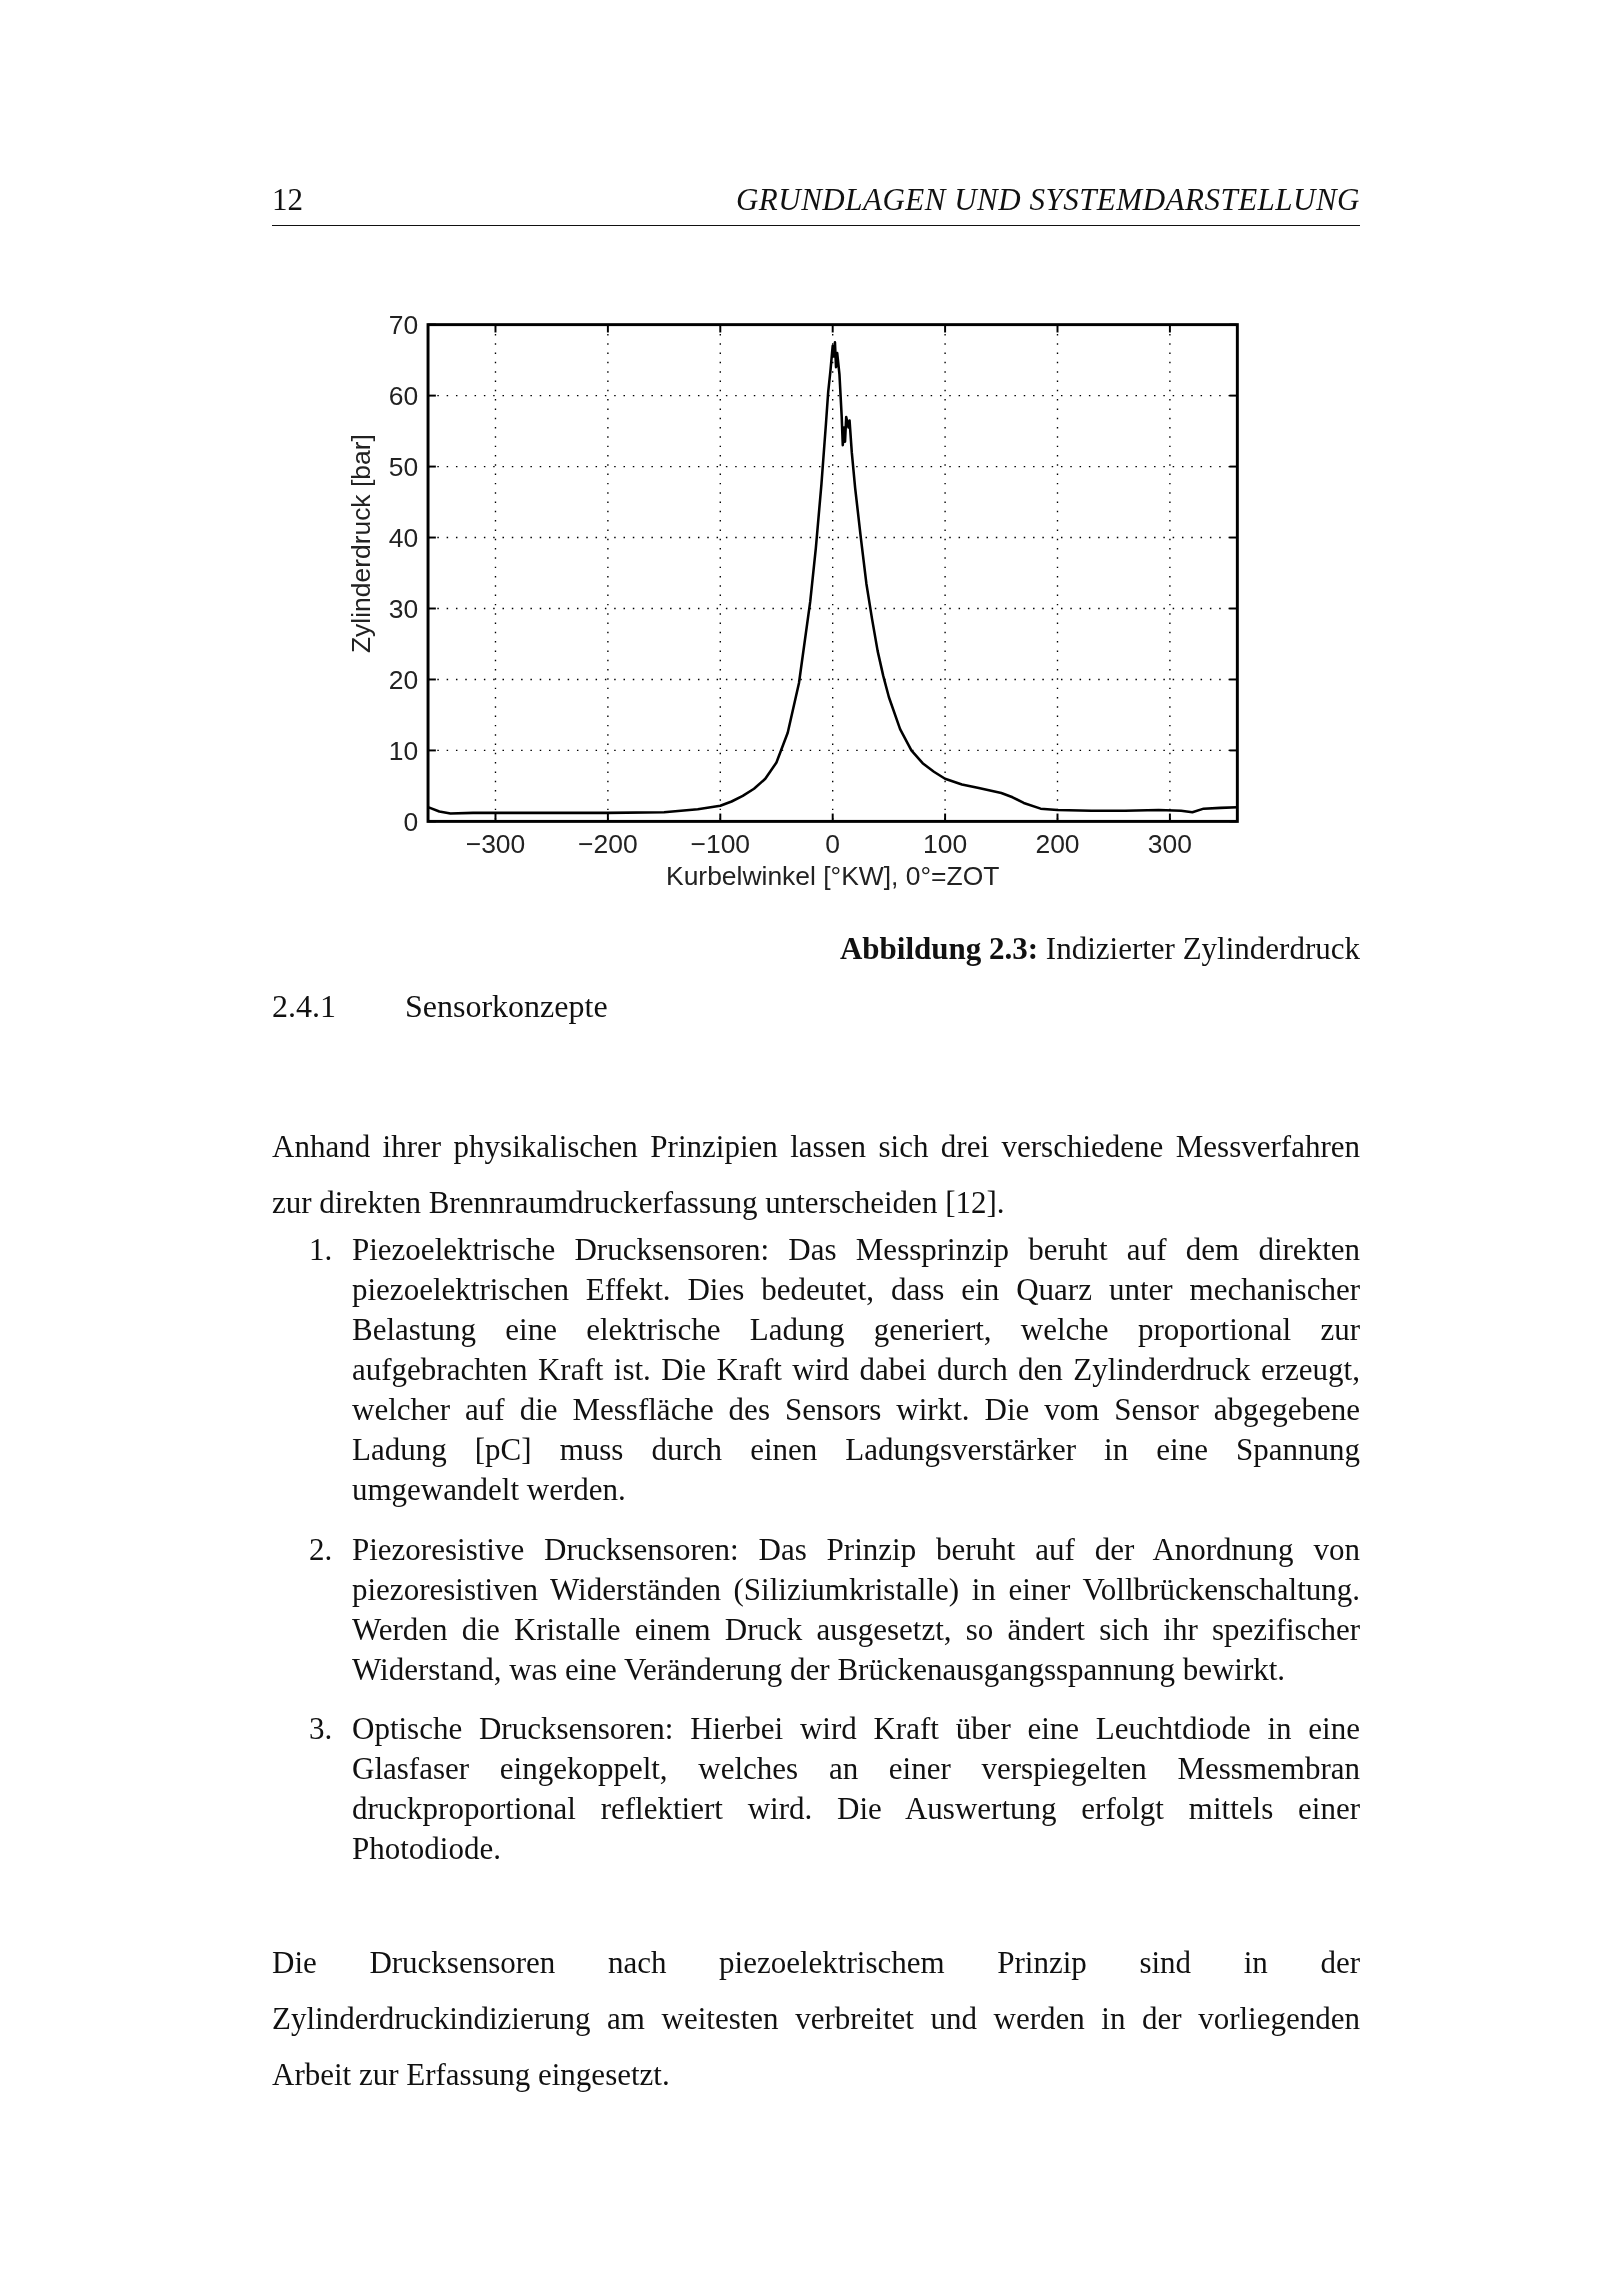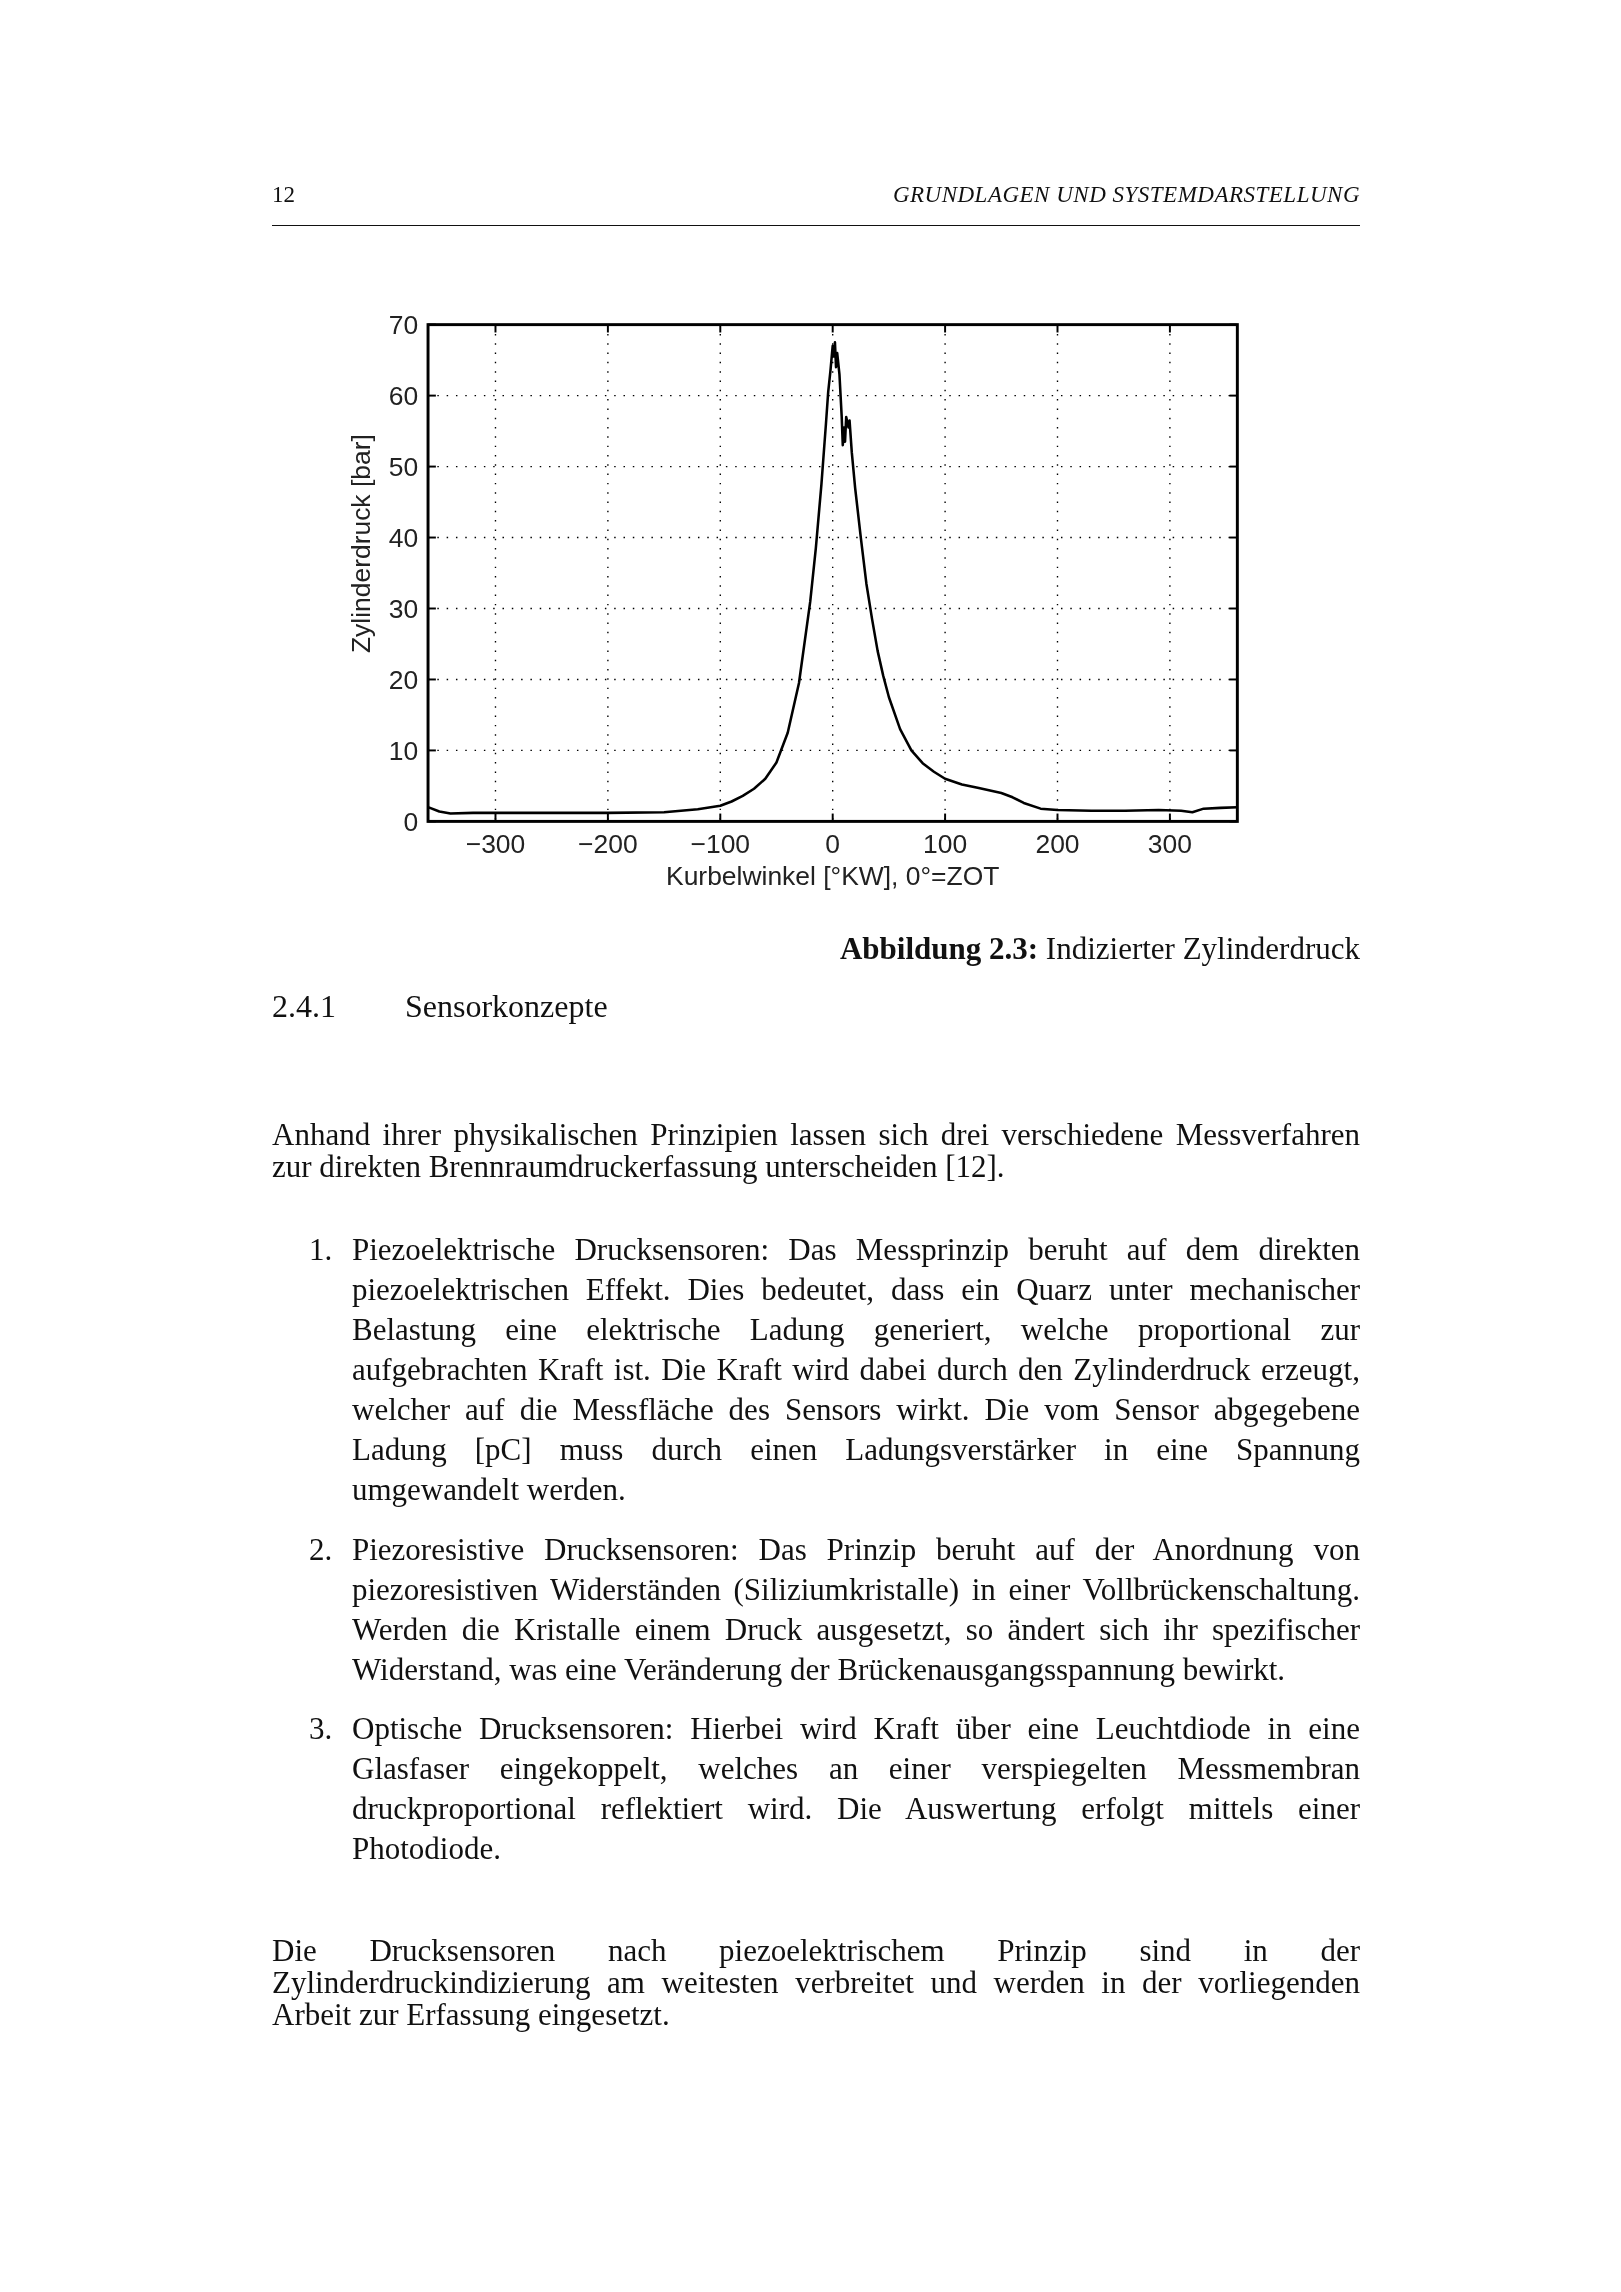--- a/index.html
+++ b/index.html
@@ -1,26 +1,26 @@
 <!DOCTYPE html>
 <html><head>
 <meta charset="utf-8">
 <style>
   html, body { margin: 0; padding: 0; background: #ffffff; }
   body { width: 1621px; height: 2293px; position: relative; font-family: "DejaVu Serif", "Liberation Serif", serif; color: #111; }
   .page { position: absolute; left: 0; top: 0; width: 1621px; height: 2293px; }
-  .runhead { position: absolute; left: 272px; top: 182px; width: 1088px; height: 43px; border-bottom: 1.6px solid #111; font-family: "Liberation Serif", serif; font-size: 23px; }
+  .runhead { position: absolute; left: 272px; top: 182px; width: 1088px; height: 43px; border-bottom: 1.6px solid #111; font-family: "Liberation Serif", serif; font-size: 31px; }
   .runhead .pno { position: absolute; left: 0; top: 0; }
   .runhead .title { position: absolute; right: 0; top: 0; letter-spacing: 0.5px; font-style: italic; }
   #chart { position: absolute; left: 333px; top: 304px; }
   .caption { position: absolute; left: 272px; top: 931px; width: 1088px; text-align: right; font-family: "Liberation Serif", serif; font-size: 31px; }
   .caption b { font-weight: bold; }
   .section { position: absolute; left: 272px; top: 988px; font-family: "Liberation Serif", serif; font-size: 32px; font-weight: normal; }
   .section .num { display: inline-block; width: 133px; }
-  .body { position: absolute; left: 272px; width: 1088px; font-family: "Liberation Serif", serif; font-size: 31px; line-height: 32px; text-align: justify; }
+  .body { position: absolute; left: 272px; width: 1088px; font-family: "Liberation Serif", serif; font-size: 31px; line-height: 56px; text-align: justify; }
   .p1 { top: 1119px; }
   .list { position: absolute; left: 272px; top: 1230px; width: 1088px; font-family: "Liberation Serif", serif; font-size: 31px; line-height: 40px; }
   .item { position: relative; padding-left: 80px; text-align: justify; margin-bottom: 19.6px; }
   .item .n { position: absolute; left: 37px; top: 0; }
   .p2 { top: 1935px; }
   .chart-text { font-family: "Liberation Sans", sans-serif; fill: #222; }
 </style>
 </head>
 <body>
 

